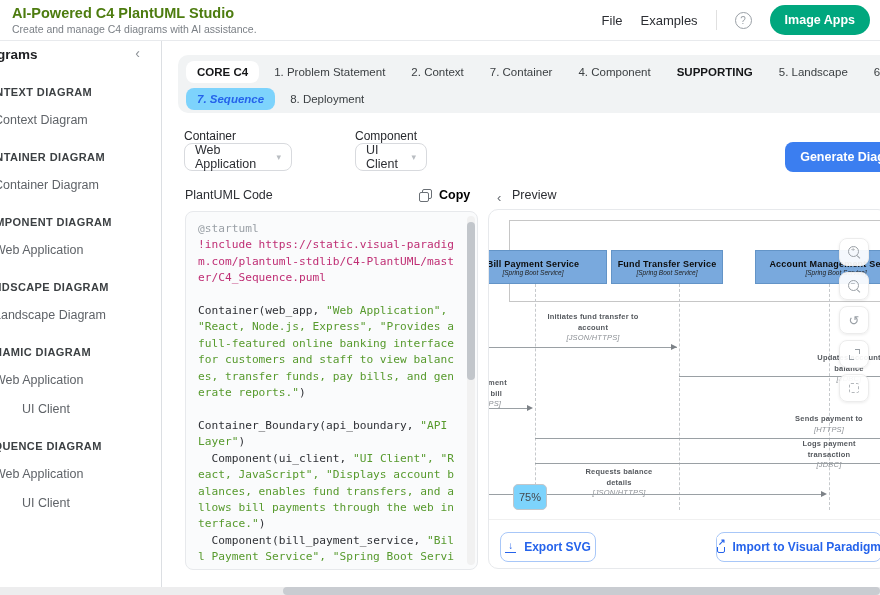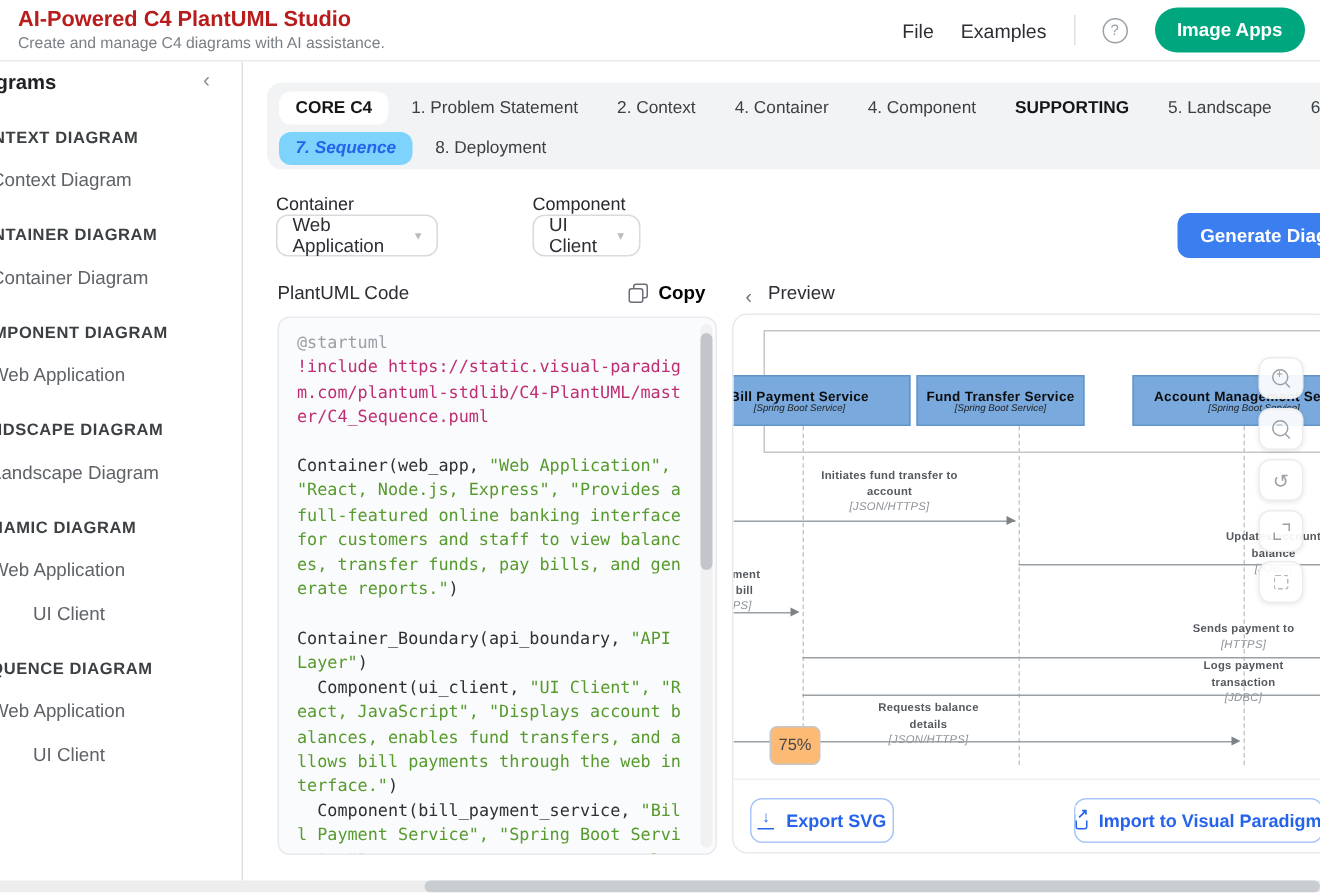--- a/index.html
+++ b/index.html
@@ -2,21 +2,21 @@
 <html><head>
 <meta charset="utf-8">
 <style>
   * { margin:0; padding:0; box-sizing:border-box; }
   html,body { width:880px; height:595px; overflow:hidden; background:#fff;
               font-family:"Liberation Sans", sans-serif; position:relative; }
 
   
   .app-header { position:absolute; left:0; top:0; width:880px; height:41px;
                 background:#fff; border-bottom:1px solid #e8eaed; z-index:30; }
-  .hd-title { position:absolute; left:12px; top:5px; font-size:14.5px; font-weight:bold; color:#b91c1c; }
+  .hd-title { position:absolute; left:12px; top:5px; font-size:14.5px; font-weight:bold; color:#4d7c0f; }
   .hd-sub   { position:absolute; left:12px; top:23px; font-size:10.5px; color:#7a7f85; }
   .hd-right { position:absolute; right:10px; top:0; height:40px; display:flex; align-items:center; gap:18px; }
   .hd-link  { font-size:13px; color:#2c2e33; cursor:pointer; }
   .hd-sep   { width:1px; height:20px; background:#e0e0e0; }
   .help-btn { width:17px; height:17px; border:1.4px solid #9aa0a6; border-radius:50%;
               color:#9aa0a6; font-size:10px; display:flex; align-items:center; justify-content:center; cursor:pointer; }
   .more-apps{ background:#00a77e; color:#fff; font-weight:bold; font-size:12.5px;
               border:none; border-radius:16px; padding:8px 15px; cursor:pointer; }
 
   
@@ -99,21 +99,21 @@
 
   .lifeline { position:absolute; top:74px; height:226px; width:0; border-left:1px dashed #c6c9cc; }
 
   .mtext { position:absolute; font-size:7.5px; font-weight:bold; color:#55595e;
            text-align:center; line-height:1.4; letter-spacing:.2px; }
   .mtech { font-style:italic; font-weight:normal; color:#8d9196; }
   .mline { position:absolute; height:1.2px; background:#9aa0a4; }
   .ah { position:absolute; width:0; height:0; border-left:6px solid #7d8287;
         border-top:3.5px solid transparent; border-bottom:3.5px solid transparent; }
 
-  .zoom-badge { position:absolute; left:24px; top:274px; width:34px; height:26px; background:#fdba74;
+  .zoom-badge { position:absolute; left:24px; top:274px; width:34px; height:26px; background:#7dd3fc;
                 border:1px solid #c3c6ca; border-radius:5px; display:flex; align-items:center;
                 justify-content:center; font-size:11px; color:#44474c; z-index:6; }
 
   
   .fbtn { position:absolute; left:350px; width:30px; height:28px; background:rgba(255,255,255,.92);
           border:1px solid #ececec; border-radius:8px; box-shadow:0 1px 3px rgba(0,0,0,.08);
           display:flex; align-items:center; justify-content:center; cursor:pointer; z-index:8; color:#9aa0a6; }
   .mag { position:relative; width:13px; height:13px; }
   .mag::before { content:""; position:absolute; left:0; top:0; width:9px; height:9px;
                  border:1.3px solid #9aa0a6; border-radius:50%; }
@@ -190,21 +190,21 @@
   </div>
 </div>
 
 <div class="main">
 
   <div class="tabbar">
     <div class="tabrow">
       <span class="tab seclabel">CORE C4</span>
       <span class="tab">1. Problem Statement</span>
       <span class="tab">2. Context</span>
-      <span class="tab">4. Container</span>
+      <span class="tab">7. Container</span>
       <span class="tab">4. Component</span>
       <span class="tab seclabel plain">SUPPORTING</span>
       <span class="tab">5. Landscape</span>
       <span class="tab">6. Dynamic</span>
     </div>
     <div class="tabrow">
       <span class="tab active">7. Sequence</span>
       <span class="tab">8. Deployment</span>
     </div>
   </div>

